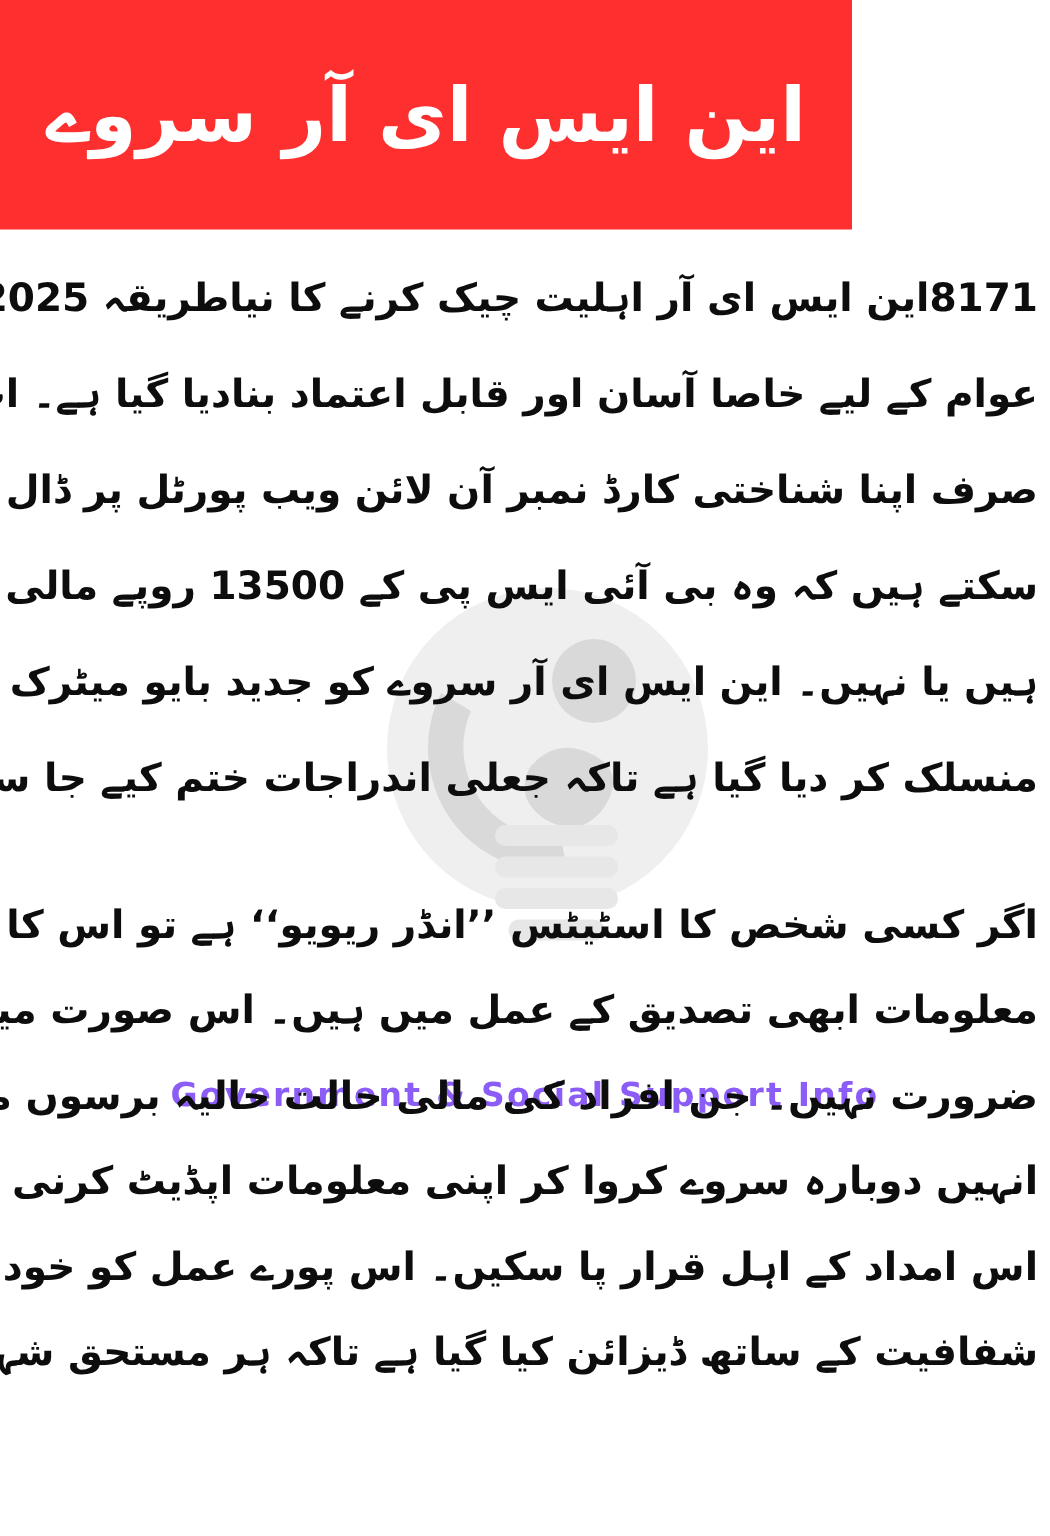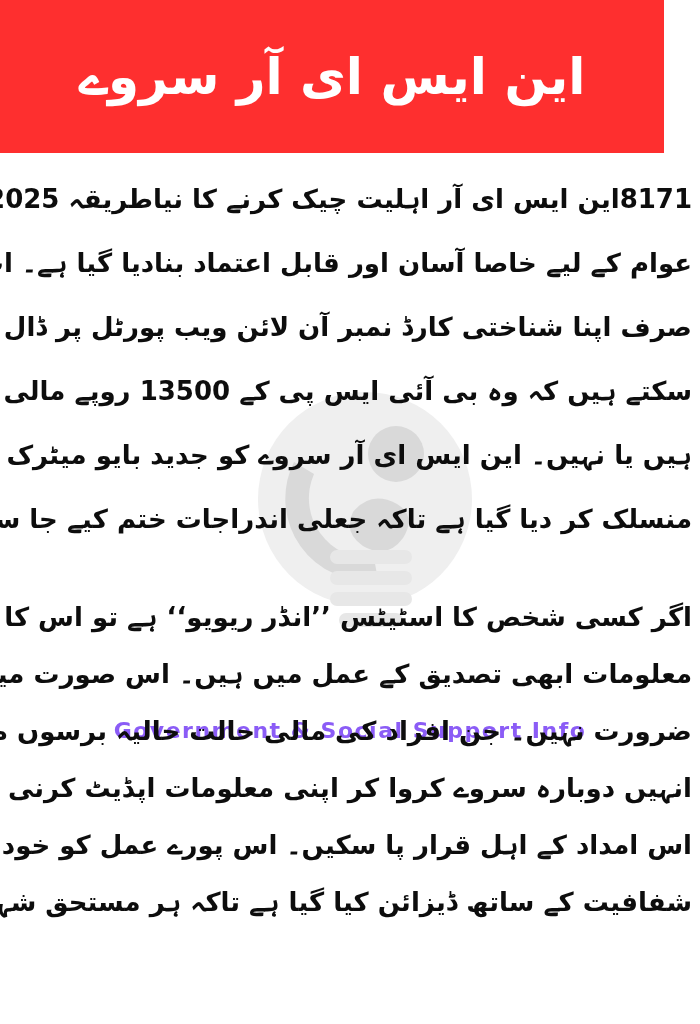--- a/index.html
+++ b/index.html
@@ -9,21 +9,21 @@
     width: 700px;
     height: 1024px;
     background: #ffffff;
     overflow: hidden;
     font-family: "DejaVu Sans", sans-serif;
   }
   
   .banner {
     position: absolute;
     top: 0; left: 0;
-    width: 664px;
+    width: 568px;
     height: 153px;
     background: var(--banner-bg, #fe2f2f);
     display: flex;
     align-items: center;
     justify-content: center;
     z-index: 2;
   }
   .banner h1 {
     color: #ffffff;
     font-size: 50px;

